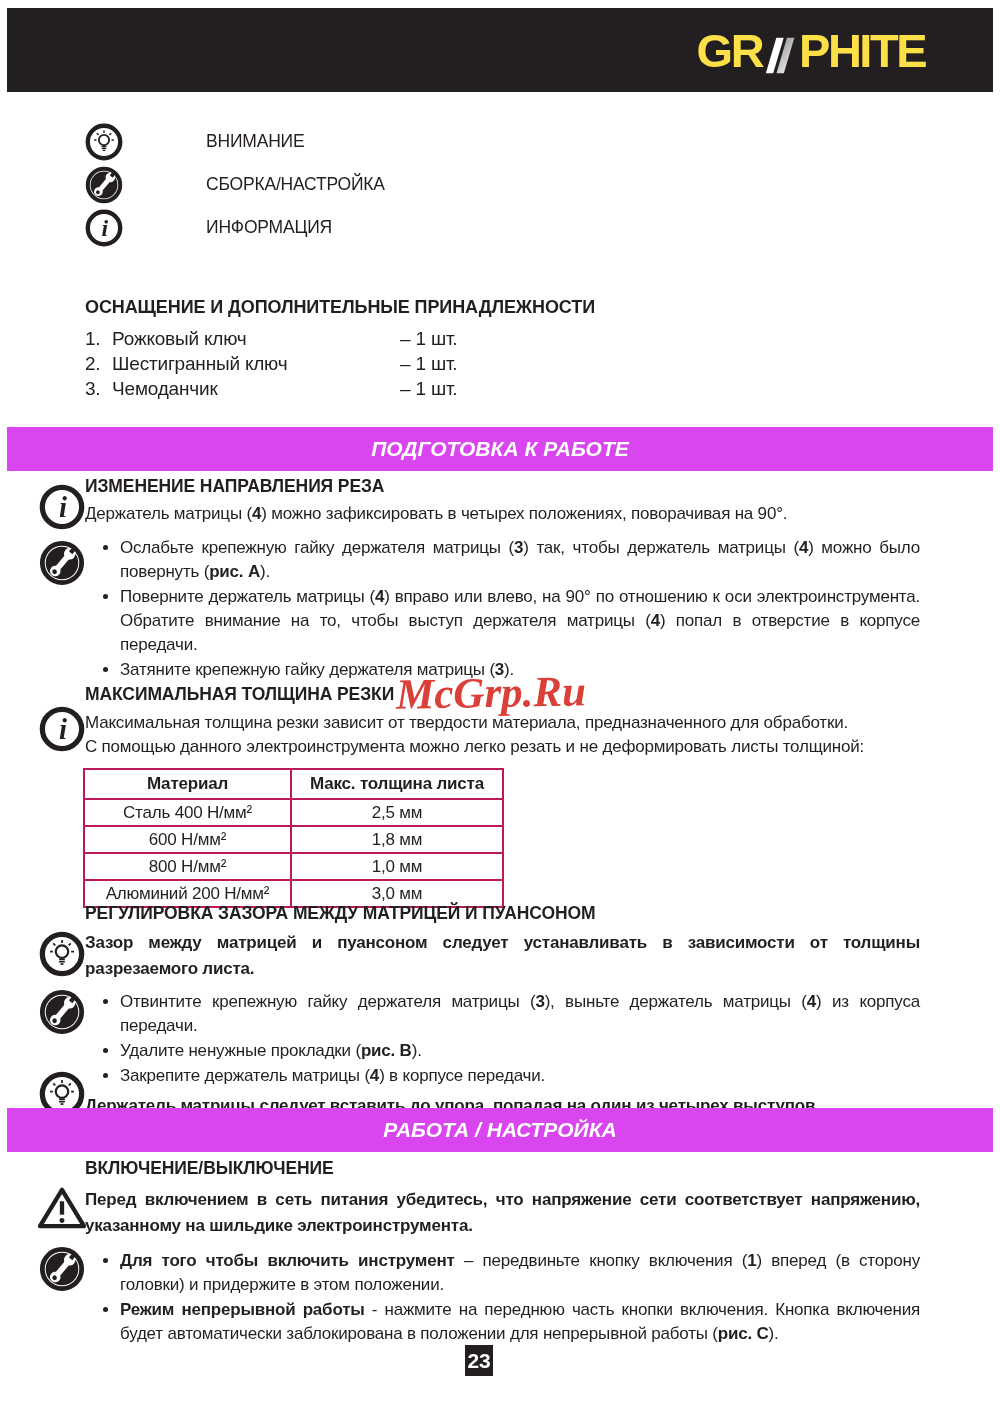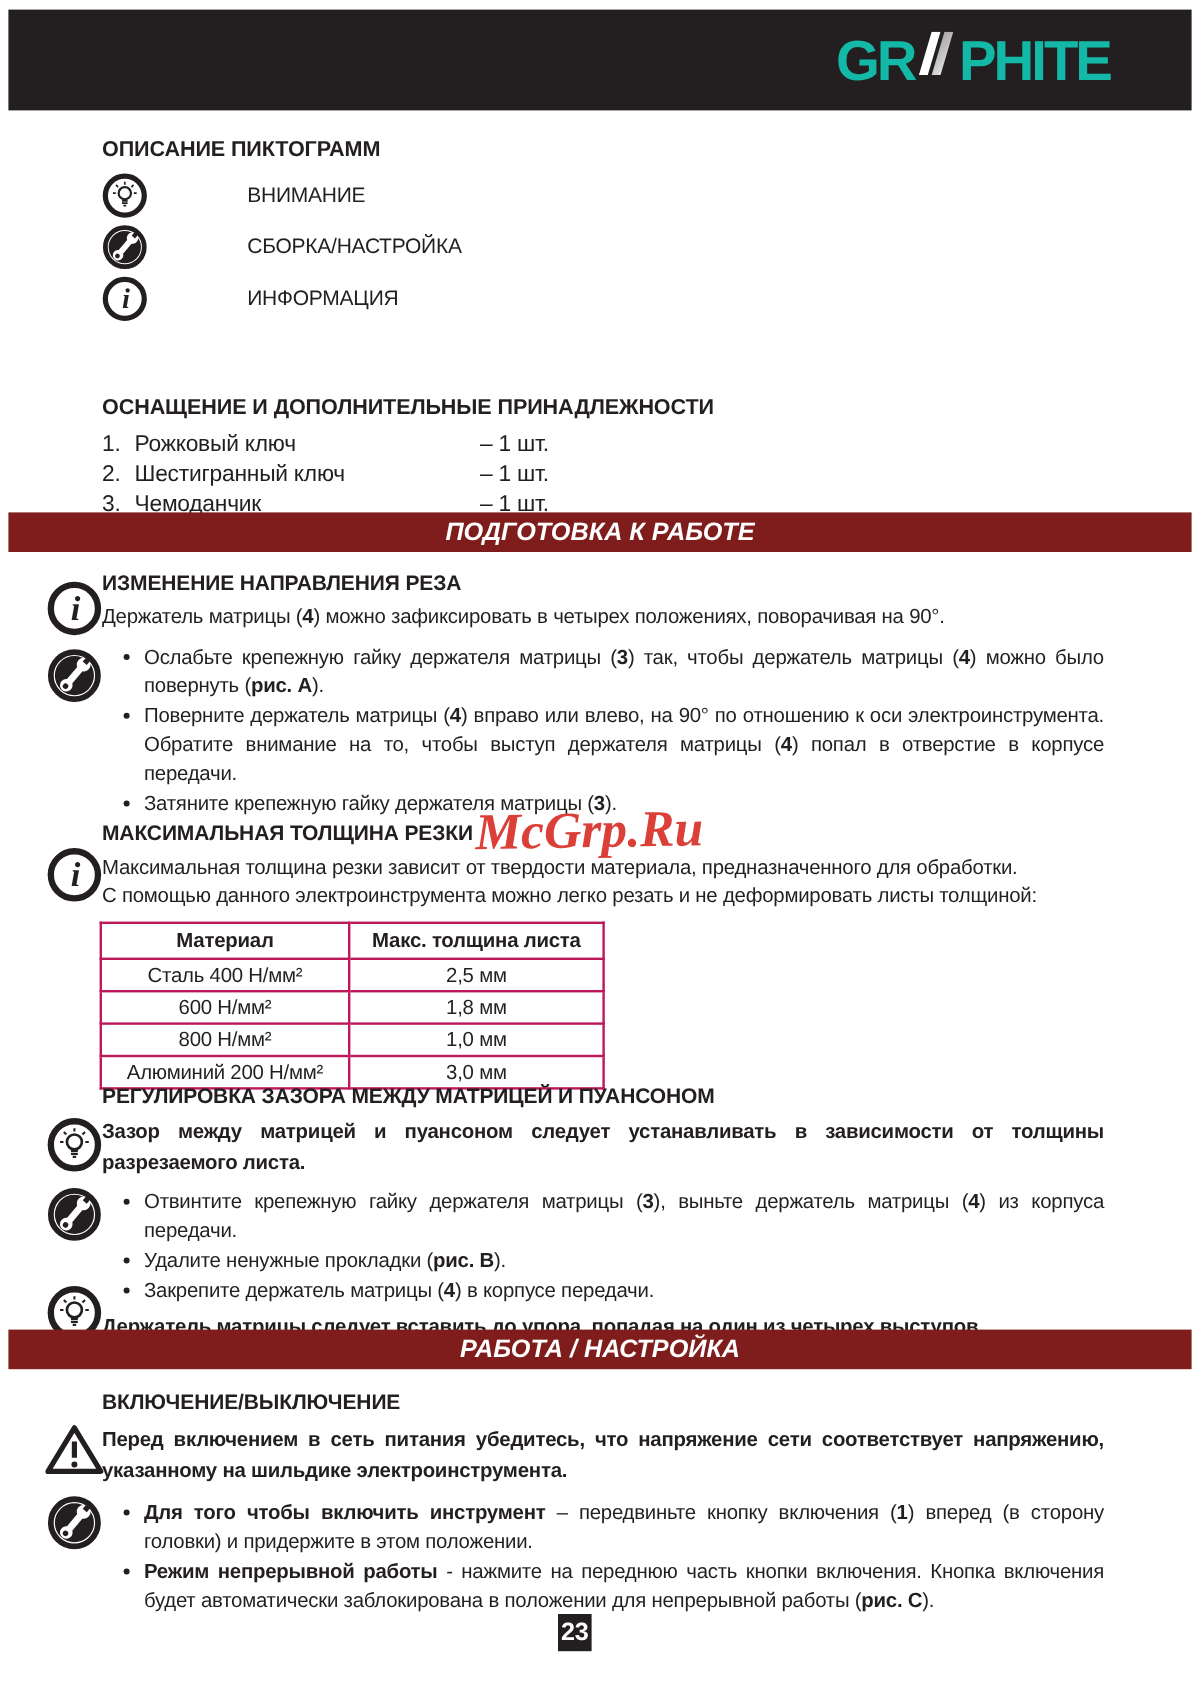--- a/index.html
+++ b/index.html
@@ -3,25 +3,25 @@
 <meta charset="utf-8">
 <style>
   html,body{margin:0;padding:0;background:#ffffff;}
   .page{
     position:relative;width:1000px;height:1415px;background:#ffffff;overflow:hidden;
     font-family:"Liberation Sans",sans-serif;color:#231f20;letter-spacing:-0.2px;
   }
   
   .header-bar{position:absolute;top:8px;left:7px;width:986px;height:84px;background:#231f20;}
   .logo{position:absolute;right:68px;top:50%;transform:translateY(-50%);
-        display:flex;align-items:flex-start;color:#14b8a6;font-weight:bold;
+        display:flex;align-items:flex-end;color:#fde047;font-weight:bold;
         font-size:47px;letter-spacing:-2.5px;line-height:1;}
   .logo .a-glyph{width:35px;height:36px;margin:0 1px;}
   
-  .section-bar{position:absolute;left:7px;width:986px;height:33px;background:#7f1d1d;
+  .section-bar{position:absolute;left:7px;width:986px;height:44px;background:#d946ef;
         display:flex;align-items:center;justify-content:center;}
   .section-bar span{color:#ffffff;font-weight:bold;font-style:italic;font-size:21px;letter-spacing:0px;}
   
   .h-sec{font-size:17.5px;font-weight:bold;margin:0;letter-spacing:-0.1px;}
   .h-main{font-size:18px;font-weight:bold;margin:0;letter-spacing:-0.1px;}
   .body-t{font-size:17px;line-height:24px;margin:0;}
   .b{font-weight:bold;}
   .just{text-align:justify;}
   .bold-note{font-weight:bold;}
   
@@ -71,21 +71,20 @@
           </linearGradient>
         </defs>
         <polygon points="0,44 13,0 22,0 9,44" fill="#ffffff"></polygon>
         <polygon points="13,44 26,0 35,0 22,44" fill="url(#slashgrad)"></polygon>
       </svg>
       <span>PHITE</span>
     </div>
   </div>
 
   <div class="sec" style="top:114px;">
-    <h2 class="h-main">ОПИСАНИЕ ПИКТОГРАММ</h2>
     <div style="margin-top:6px;">
       <div class="picto-row">
         <span class="icon">
           <svg viewBox="0 0 48 48" width="38" height="38">
             <circle class="stroke" cx="24" cy="24" r="20.5" stroke-width="5.5"></circle>
             <circle class="stroke" cx="24" cy="21.5" r="6.5" stroke-width="2.3"></circle>
             <line class="stroke" x1="21" y1="29.5" x2="27" y2="29.5" stroke-width="1.8"></line>
             <line class="stroke" x1="21" y1="32" x2="27" y2="32" stroke-width="1.8"></line>
             <line class="stroke" x1="22.5" y1="34.5" x2="25.5" y2="34.5" stroke-width="1.8"></line>
             <line class="stroke" x1="24" y1="12.5" x2="24" y2="9.5" stroke-width="1.8"></line>
@@ -118,21 +117,21 @@
           <svg viewBox="0 0 48 48" width="38" height="38">
             <circle class="stroke" cx="24" cy="24" r="20.5" stroke-width="5.5"></circle>
             <text x="25" y="34" text-anchor="middle" font-family="Liberation Serif,serif" font-style="italic" font-weight="bold" font-size="30" fill="#231f20">i</text>
           </svg>
         </span>
         <span class="lbl">ИНФОРМАЦИЯ</span>
       </div>
     </div>
   </div>
 
-  <div class="sec" style="top:329px;">
+  <div class="sec" style="top:297px;">
     <h2 class="h-main">ОСНАЩЕНИЕ И ДОПОЛНИТЕЛЬНЫЕ ПРИНАДЛЕЖНОСТИ</h2>
     <div style="margin-top:8px;">
       <div class="equip-row">
         <span class="num">1.</span>
         <span>Рожковый ключ</span>
         <span class="qty">– 1 шт.</span>
       </div>
       <div class="equip-row">
         <span class="num">2.</span>
         <span>Шестигранный ключ</span>

